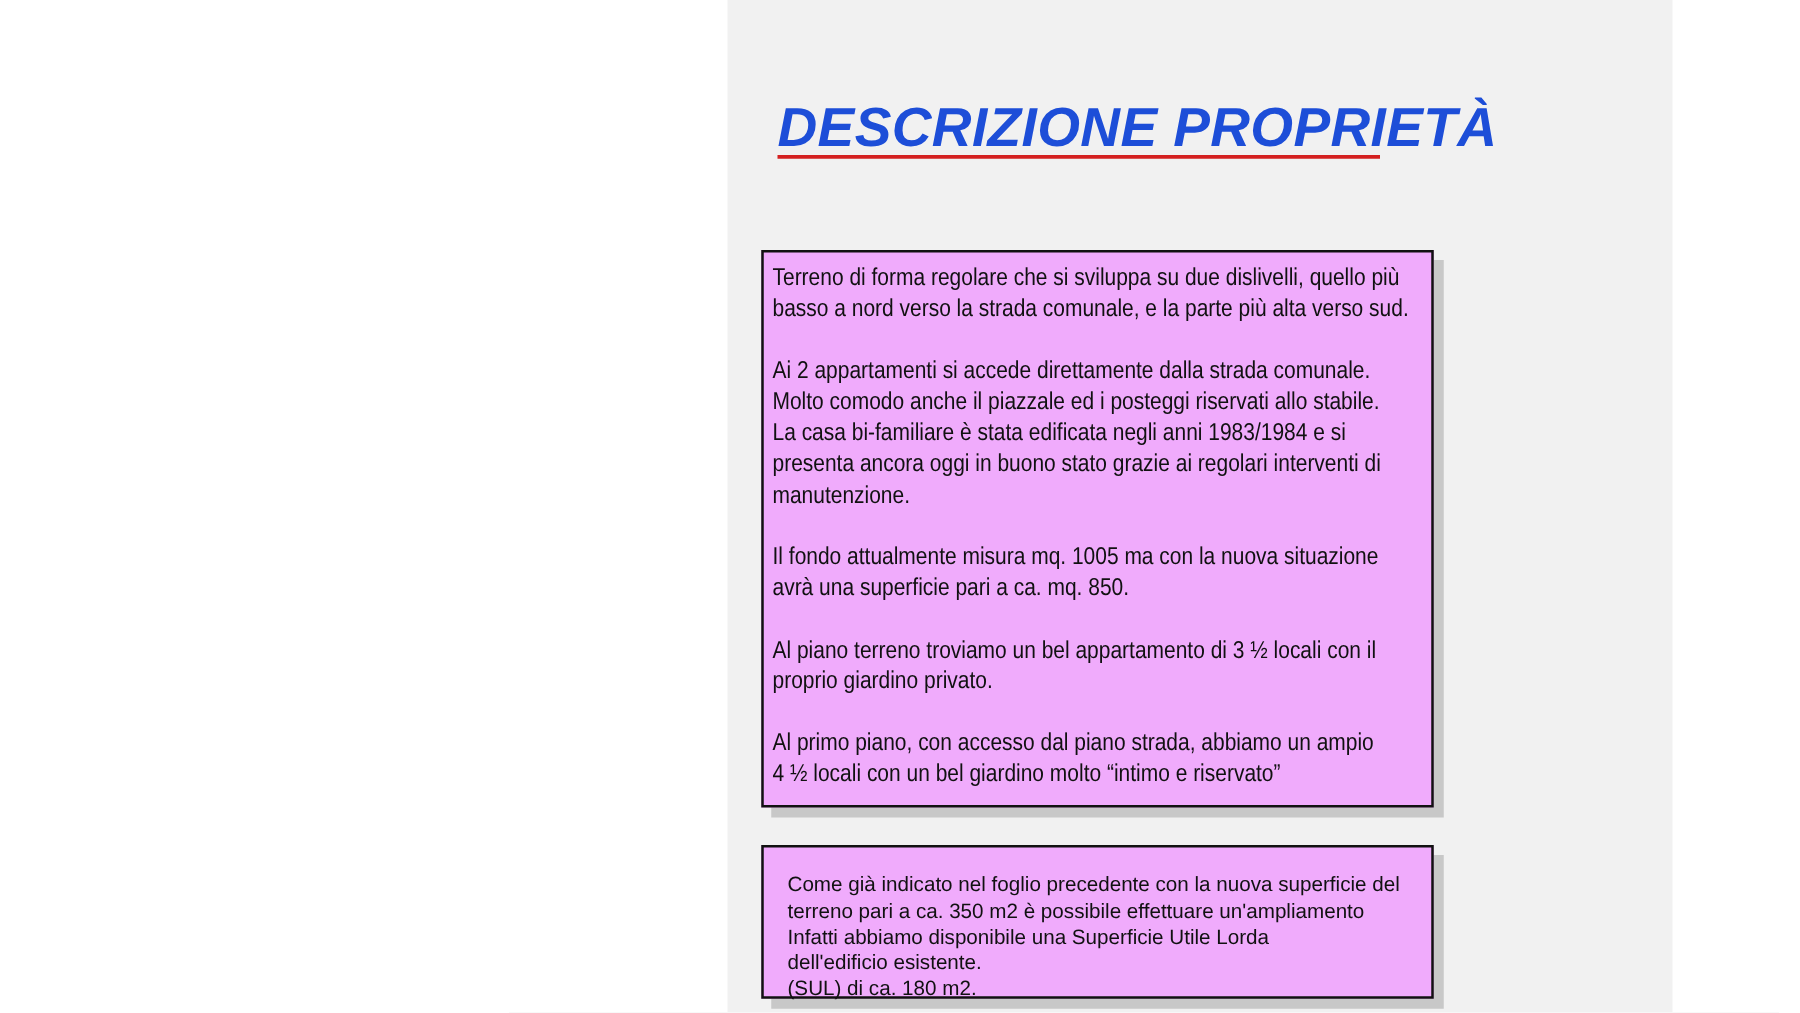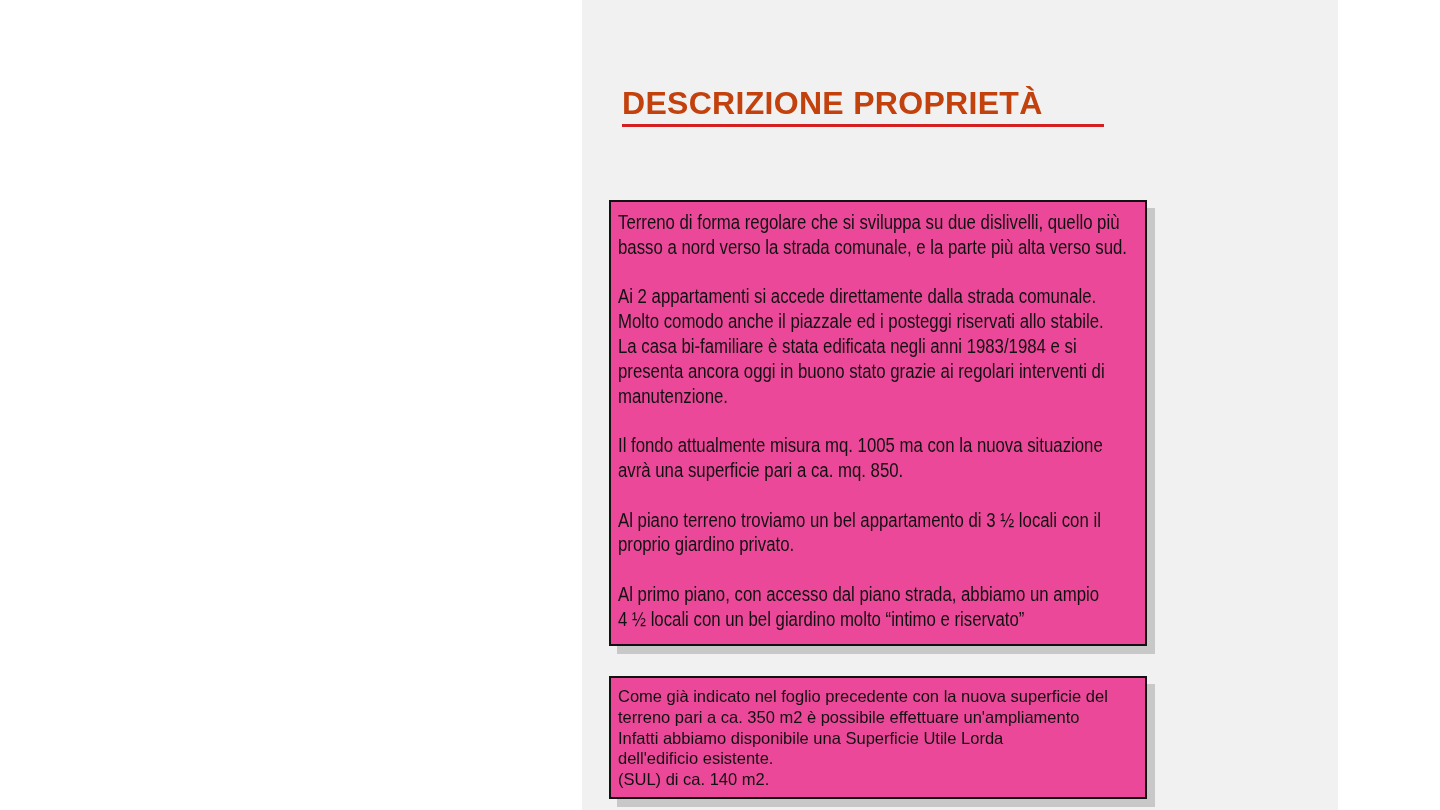--- a/index.html
+++ b/index.html
@@ -1,27 +1,27 @@
 <!DOCTYPE html>
 <html><head>
 <meta charset="utf-8">
 <style>
   html, body { margin:0; padding:0; }
   body { width:1440px; height:810px; background:#ffffff; position:relative; overflow:hidden; }
   .page { position:absolute; left:582px; top:0; width:756px; height:810px; background:#f1f1f1; }
   .title { position:absolute; left:40px; top:80px; margin:0;
-    font-family:"Liberation Sans", sans-serif; font-weight:bold; 
-    font-size:32px; color:#c2410c; letter-spacing:0.3px; line-height:46px; }
+    font-family:"Liberation Sans", sans-serif; font-weight:bold; font-style:italic;
+    font-size:44px; color:#1d4ed8; letter-spacing:0.3px; line-height:46px; }
   .title-underline { position:absolute; left:40px; top:124px; width:482px; height:3px; background:#d42020; }
-  .box { position:absolute; background:#ec4899; border:2px solid #111; box-shadow:8px 8px 0 #c8c8c8; box-sizing:border-box; }
+  .box { position:absolute; background:#f0abfc; border:2px solid #111; box-shadow:8px 8px 0 #c8c8c8; box-sizing:border-box; }
   .box1 { left:27px; top:200px; width:538px; height:446px; padding:8px 0 0 7px; }
   .box2 { left:27px; top:676px; width:538px; height:123px; padding:8px 0 0 7px; }
   .para { font-family:"Liberation Sans", sans-serif; font-size:19.5px; line-height:24.8px; color:#111;
     margin:0 0 24.8px 0; transform:scaleX(0.86); transform-origin:left top; width:620px; }
-  .small { font-family:"Liberation Sans", sans-serif; font-size:16.5px; line-height:20.8px; color:#111; margin:0; }
+  .small { font-family:"Liberation Sans", sans-serif; font-size:16.5px; line-height:20.8px; color:#111; margin:12px; }
   .line { display:block; white-space:nowrap; }
 </style>
 </head>
 <body>
 
 <div class="page">
   <h1 class="title">DESCRIZIONE PROPRIETÀ</h1>
   <div class="title-underline"></div>
 
   <div class="box box1">
@@ -49,16 +49,16 @@
       <span class="line">4 ½ locali con un bel giardino molto “intimo e riservato”</span>
     </p>
   </div>
 
   <div class="box box2">
     <p class="small">
       <span class="line">Come già indicato nel foglio precedente con la nuova  superficie del</span>
       <span class="line">terreno pari a  ca. 350 m2 è possibile effettuare un'ampliamento</span>
       <span class="line">Infatti abbiamo disponibile una Superficie Utile Lorda</span>
       <span class="line">dell'edificio esistente.</span>
-      <span class="line">(SUL) di ca. 140 m2.</span>
+      <span class="line">(SUL) di ca. 180 m2.</span>
     </p>
   </div>
 </div>
 
 </body></html>

